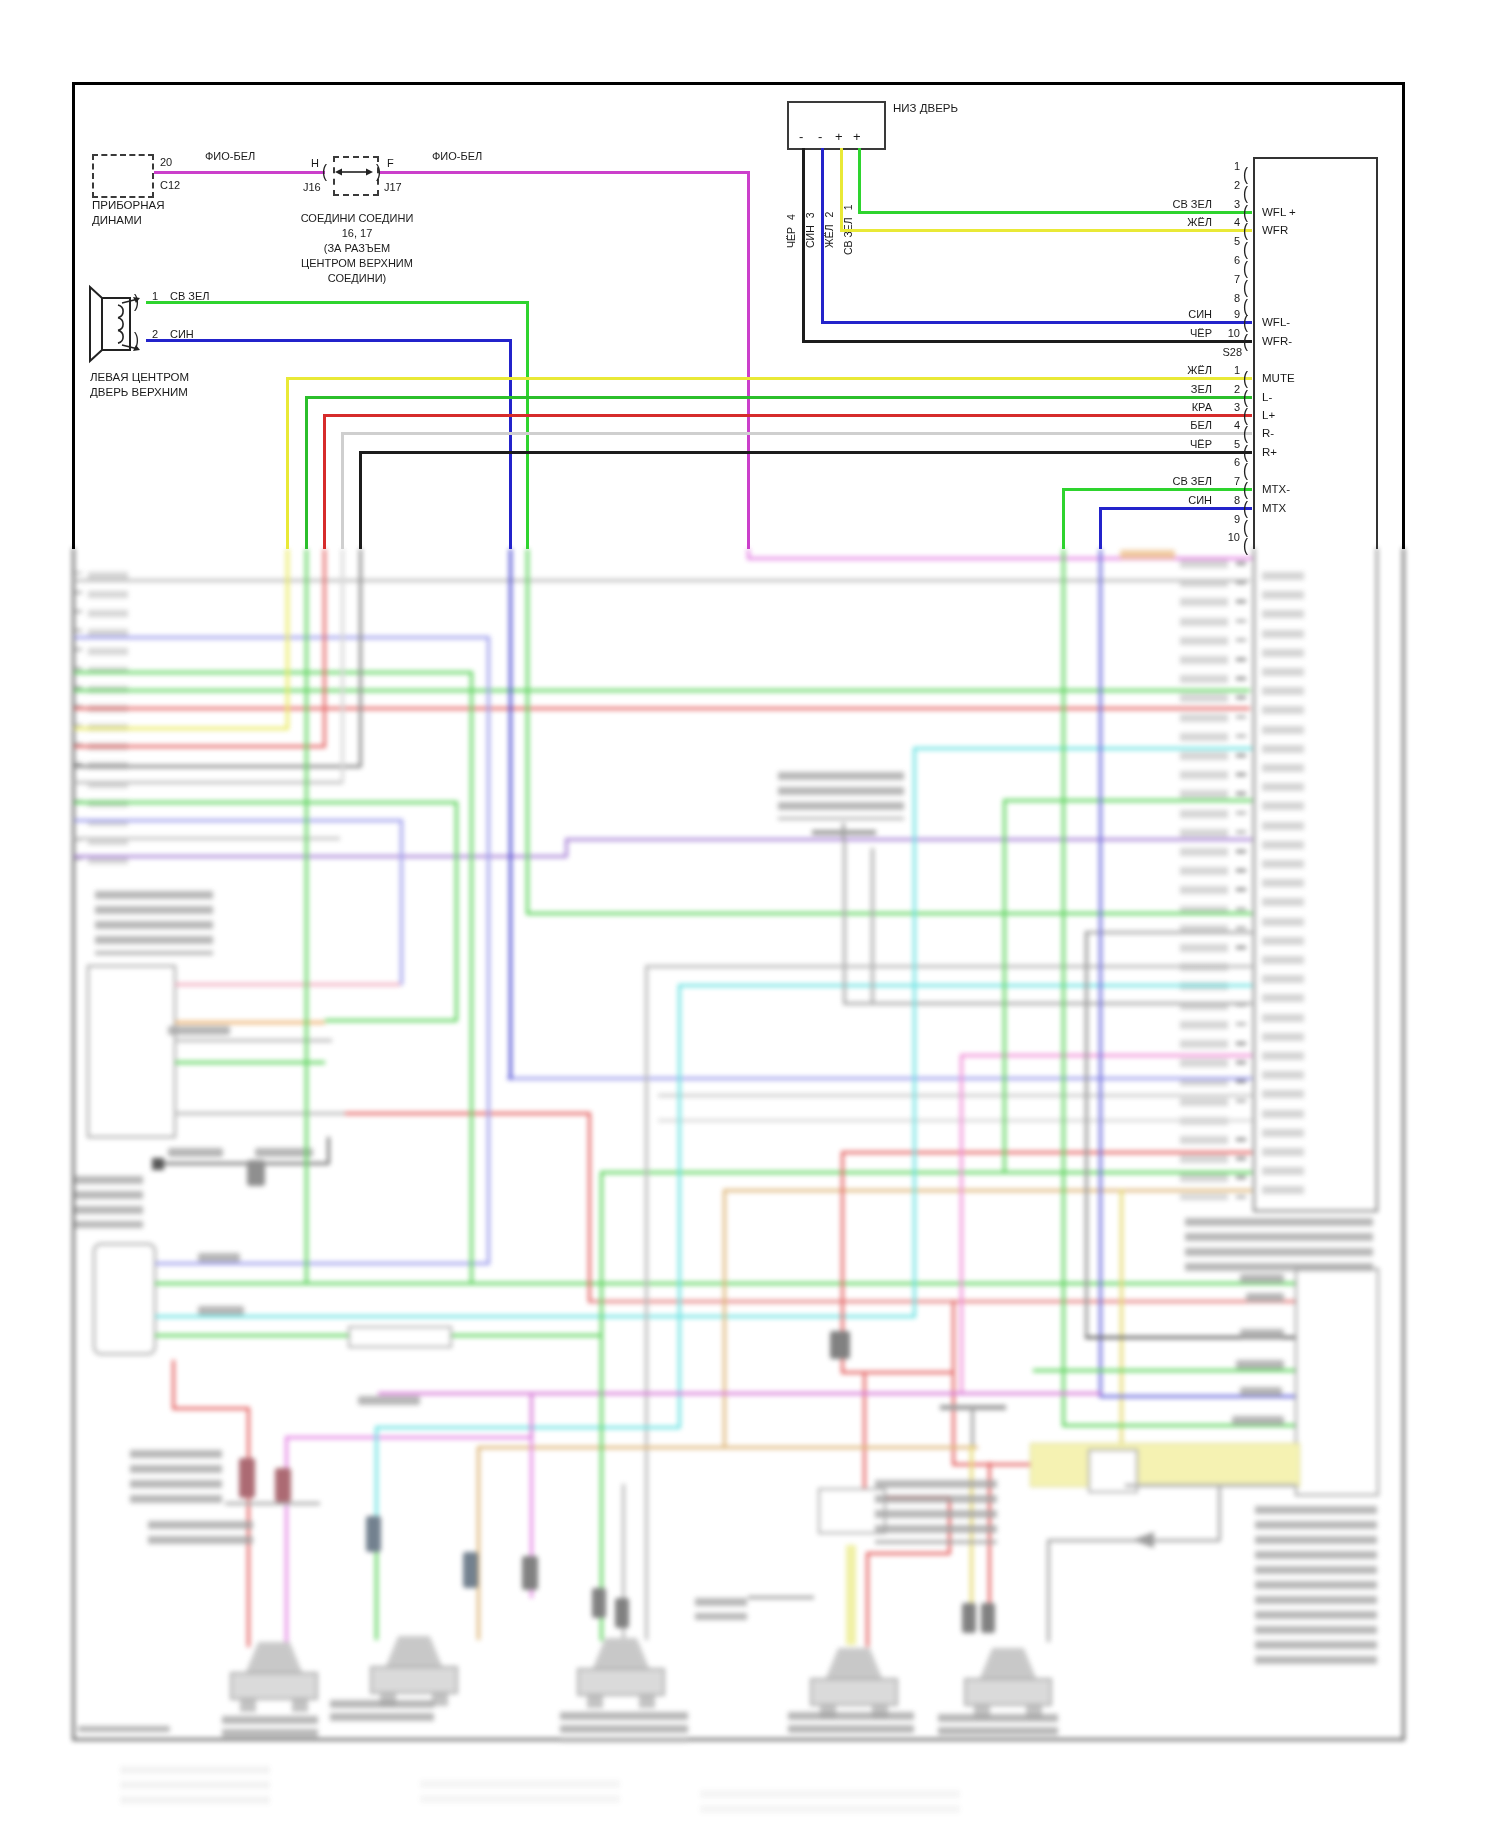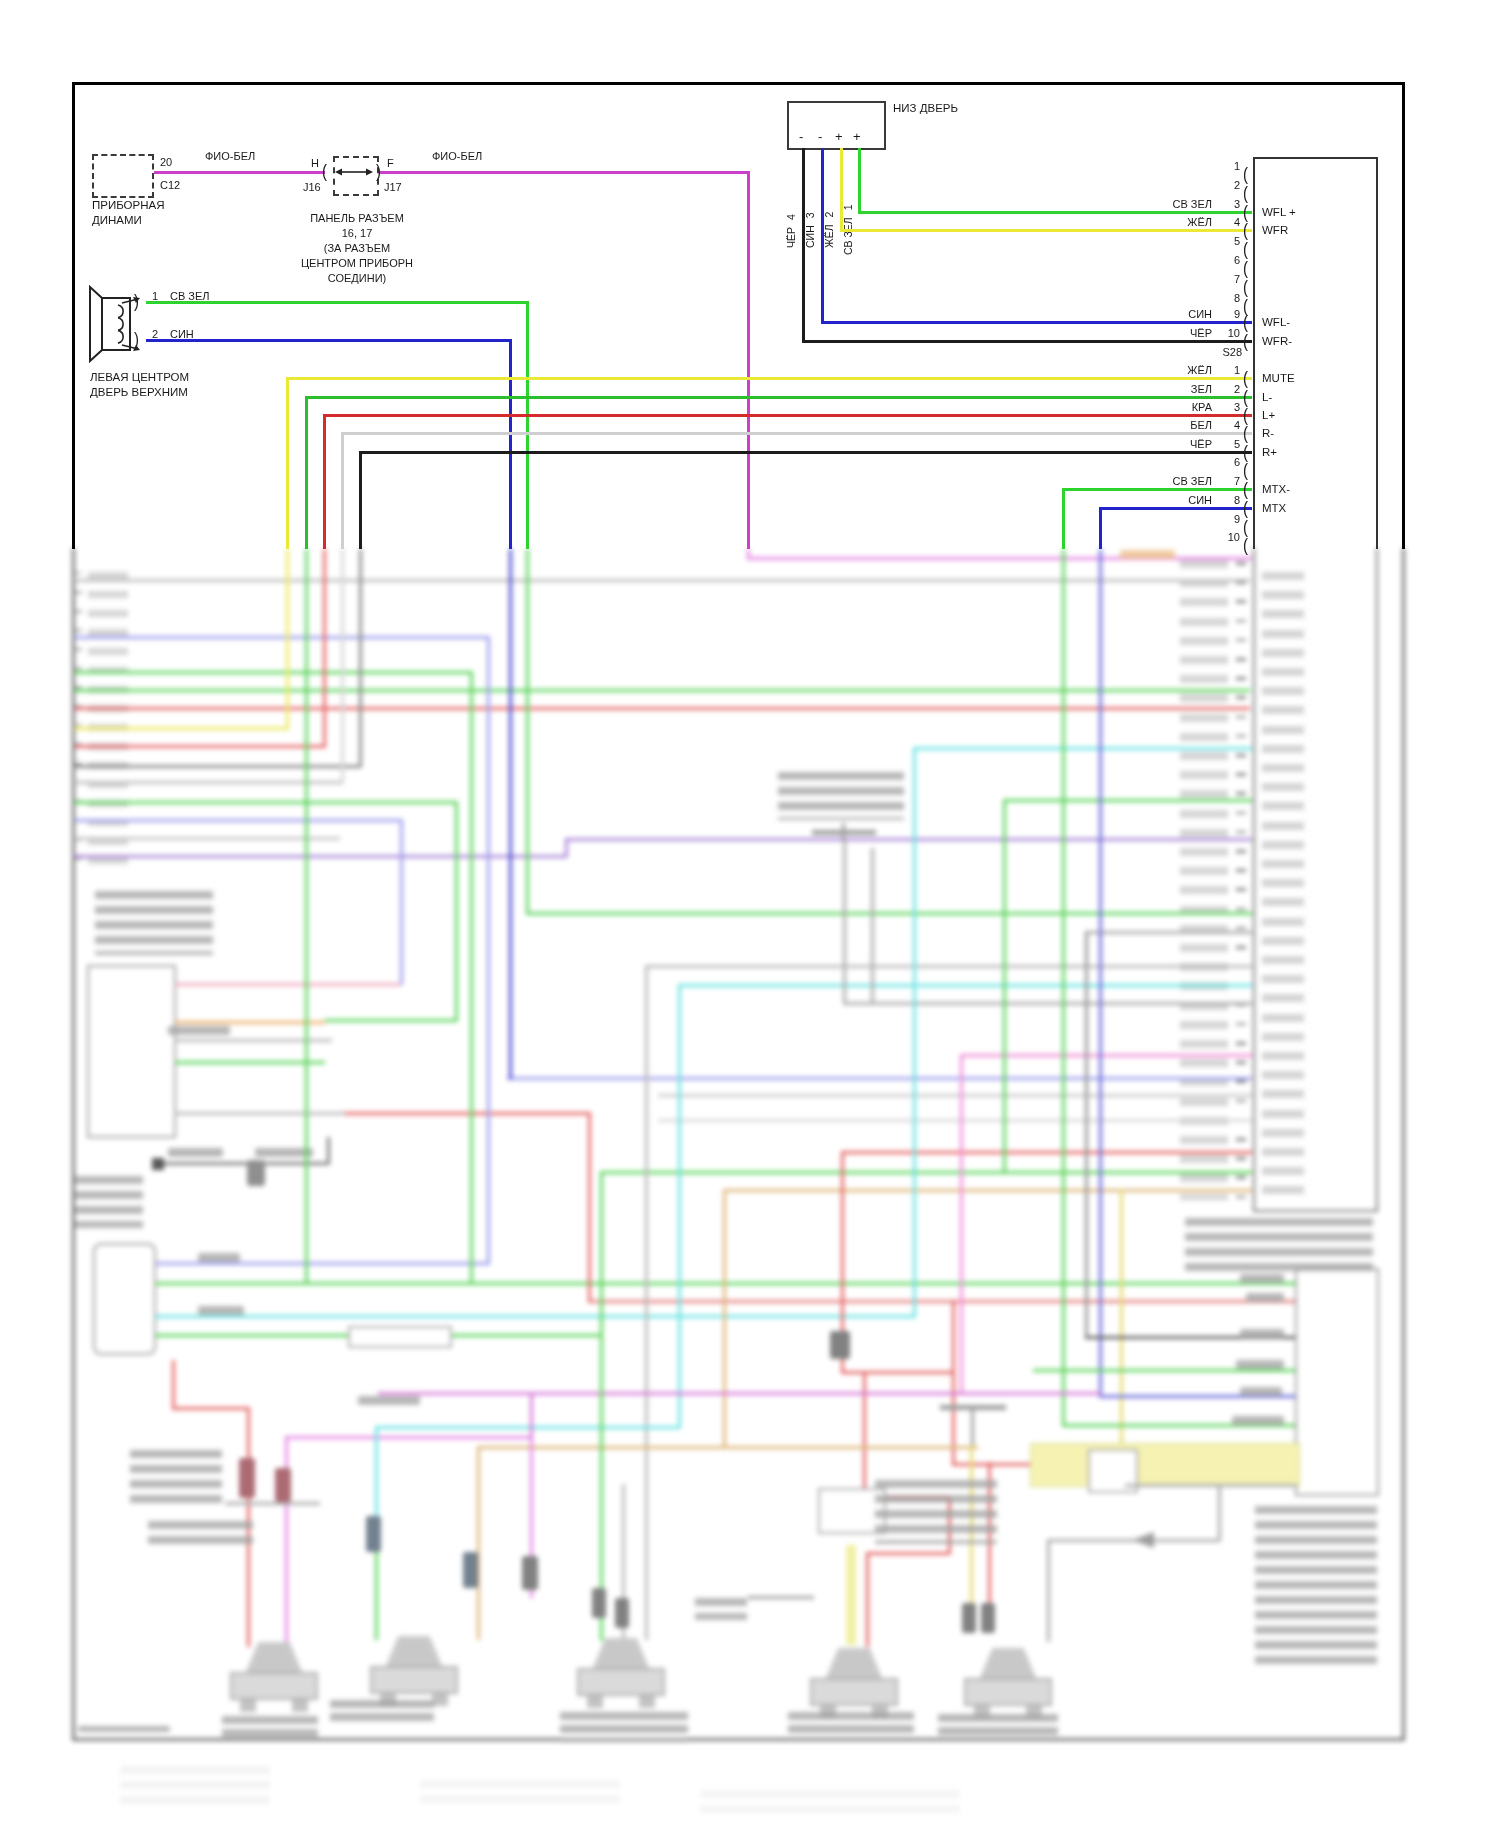--- a/index.html
+++ b/index.html
@@ -271,24 +271,24 @@
   <span class="br" style="left:376px;top:162px">)</span>
   <svg class="a" style="left:334px;top:164px" width="40" height="16" viewBox="0 0 40 16">
     <line x1="4" y1="8" x2="36" y2="8" stroke="#222" stroke-width="1.6"></line>
     <polygon points="1,8 8,4.5 8,11.5" fill="#222"></polygon>
         <polygon points="39,8 32,4.5 32,11.5" fill="#222"></polygon>
   </svg>
   <span class="t" style="left:311px;top:157px">H</span>
   <span class="t" style="left:387px;top:157px">F</span>
   <span class="t" style="left:303px;top:181px">J16</span>
   <span class="t" style="left:384px;top:181px">J17</span>
-  <span class="t tc" style="left:287px;top:212px;width:140px">ПАНЕЛЬ РАЗЪЕМ</span>
+  <span class="t tc" style="left:287px;top:212px;width:140px">СОЕДИНИ СОЕДИНИ</span>
   <span class="t tc" style="left:287px;top:227px;width:140px">16, 17</span>
   <span class="t tc" style="left:287px;top:242px;width:140px">(ЗА РАЗЪЕМ</span>
-  <span class="t tc" style="left:287px;top:257px;width:140px">ЦЕНТРОМ ПРИБОРН</span>
+  <span class="t tc" style="left:287px;top:257px;width:140px">ЦЕНТРОМ ВЕРХНИМ</span>
   <span class="t tc" style="left:287px;top:272px;width:140px">СОЕДИНИ)</span>
   <span class="t" style="left:432px;top:150px">ФИО-БЕЛ</span>
   <i class="a" style="left:380px;top:171px;width:370px;height:3px;background:#cb3fcb"></i>
   <i class="a" style="left:747px;top:171px;width:3px;height:378px;background:#cb3fcb"></i>
 
   <svg class="a" style="left:88px;top:284px" width="58" height="80" viewBox="0 0 58 80">
     <polygon points="14,14 2,3 2,77 14,66" fill="none" stroke="#222" stroke-width="2"></polygon>
     <rect x="14" y="14" width="28" height="52" fill="none" stroke="#222" stroke-width="2"></rect>
     <path d="M30,21 a6.5,6.5 0 0 1 0,12.7 M30,33.7 a6.5,6.5 0 0 1 0,12.7 M30,46.4 a6.5,6.5 0 0 1 0,12.7" fill="none" stroke="#222" stroke-width="1.6"></path>
     <path d="M34,19 L50,15 M34,61 L50,65" stroke="#222" stroke-width="1.5" fill="none"></path>

